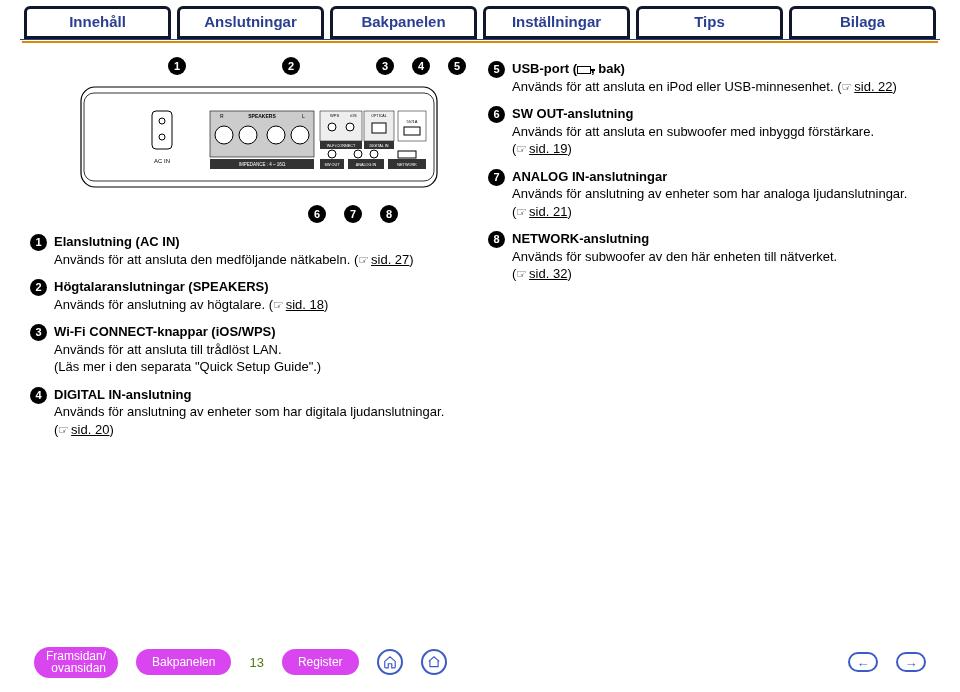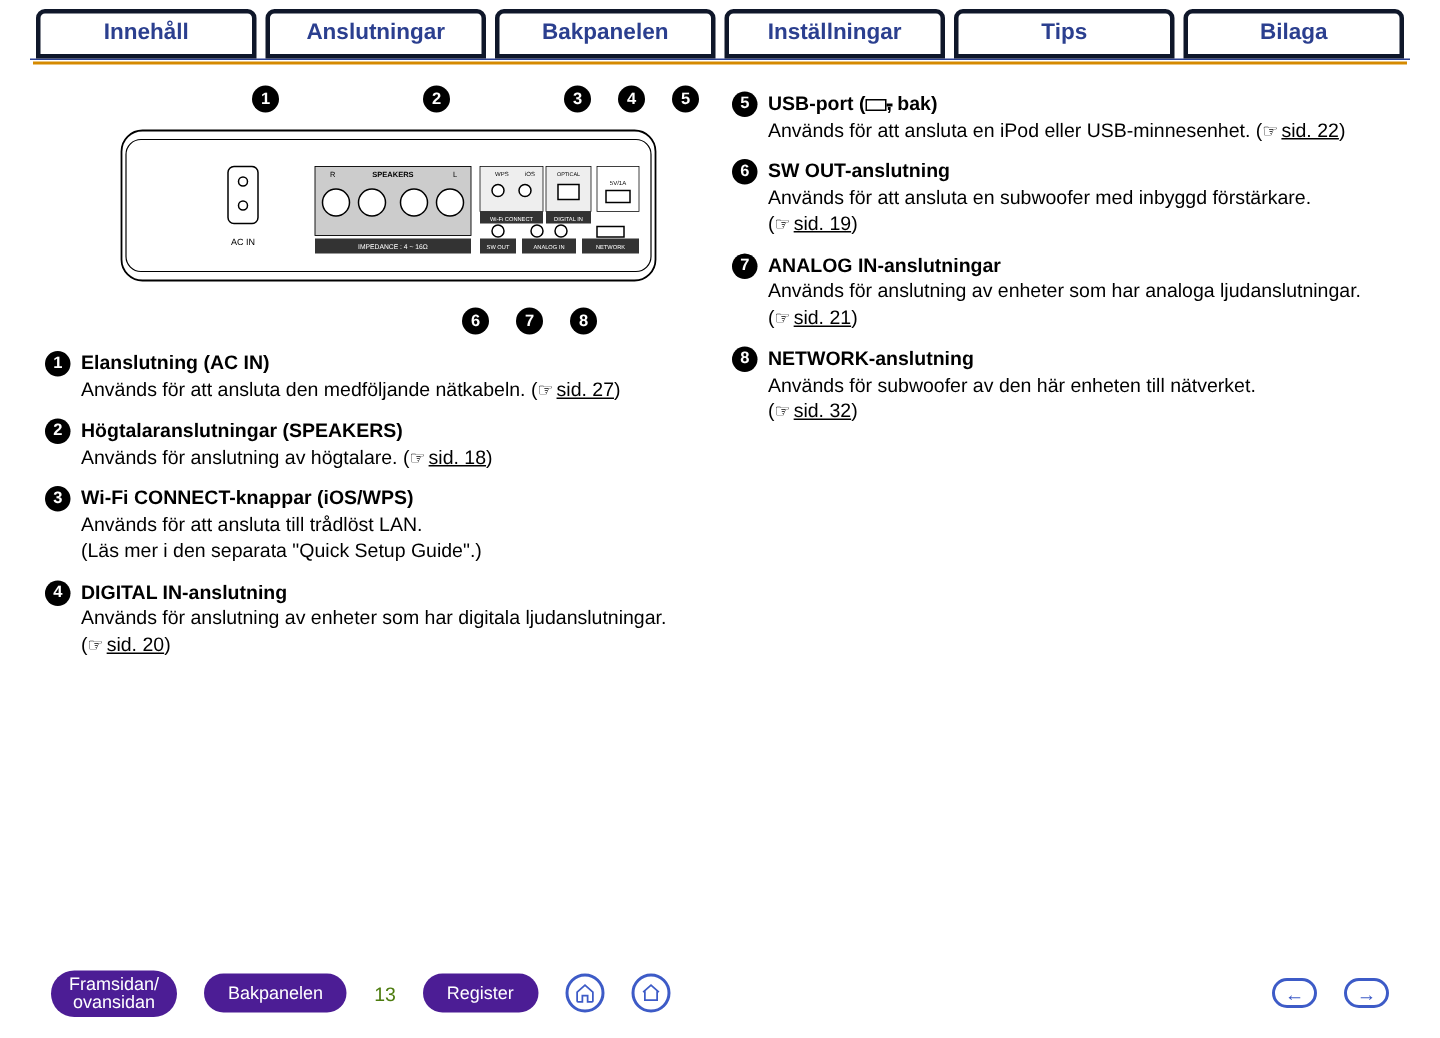--- a/index.html
+++ b/index.html
@@ -78,27 +78,27 @@
   }
   .footer {
     position: absolute;
     left: 0; right: 0; bottom: 14px;
     display: flex;
     align-items: center;
     gap: 18px;
     padding: 0 34px;
   }
   .btn {
-    background: #4c1d95;
+    background: #d946ef;
     color: #fff;
     border: none;
     border-radius: 16px;
     padding: 6px 16px;
     font-size: 12px;
-    text-align: center;
+    text-align: right;
     cursor: pointer;
   }
   .btn.two-line { line-height: 1.05; padding: 3px 12px; }
   .pagenum { font-size: 13px; color:#4d7c0f; }
   .circle-icon {
     width: 26px; height: 26px; border: 2px solid #3d5bc7; border-radius: 50%;
     display: flex; align-items: center; justify-content: center;
     color: #3d5bc7; cursor: pointer;
   }
   .arrow-btn {

